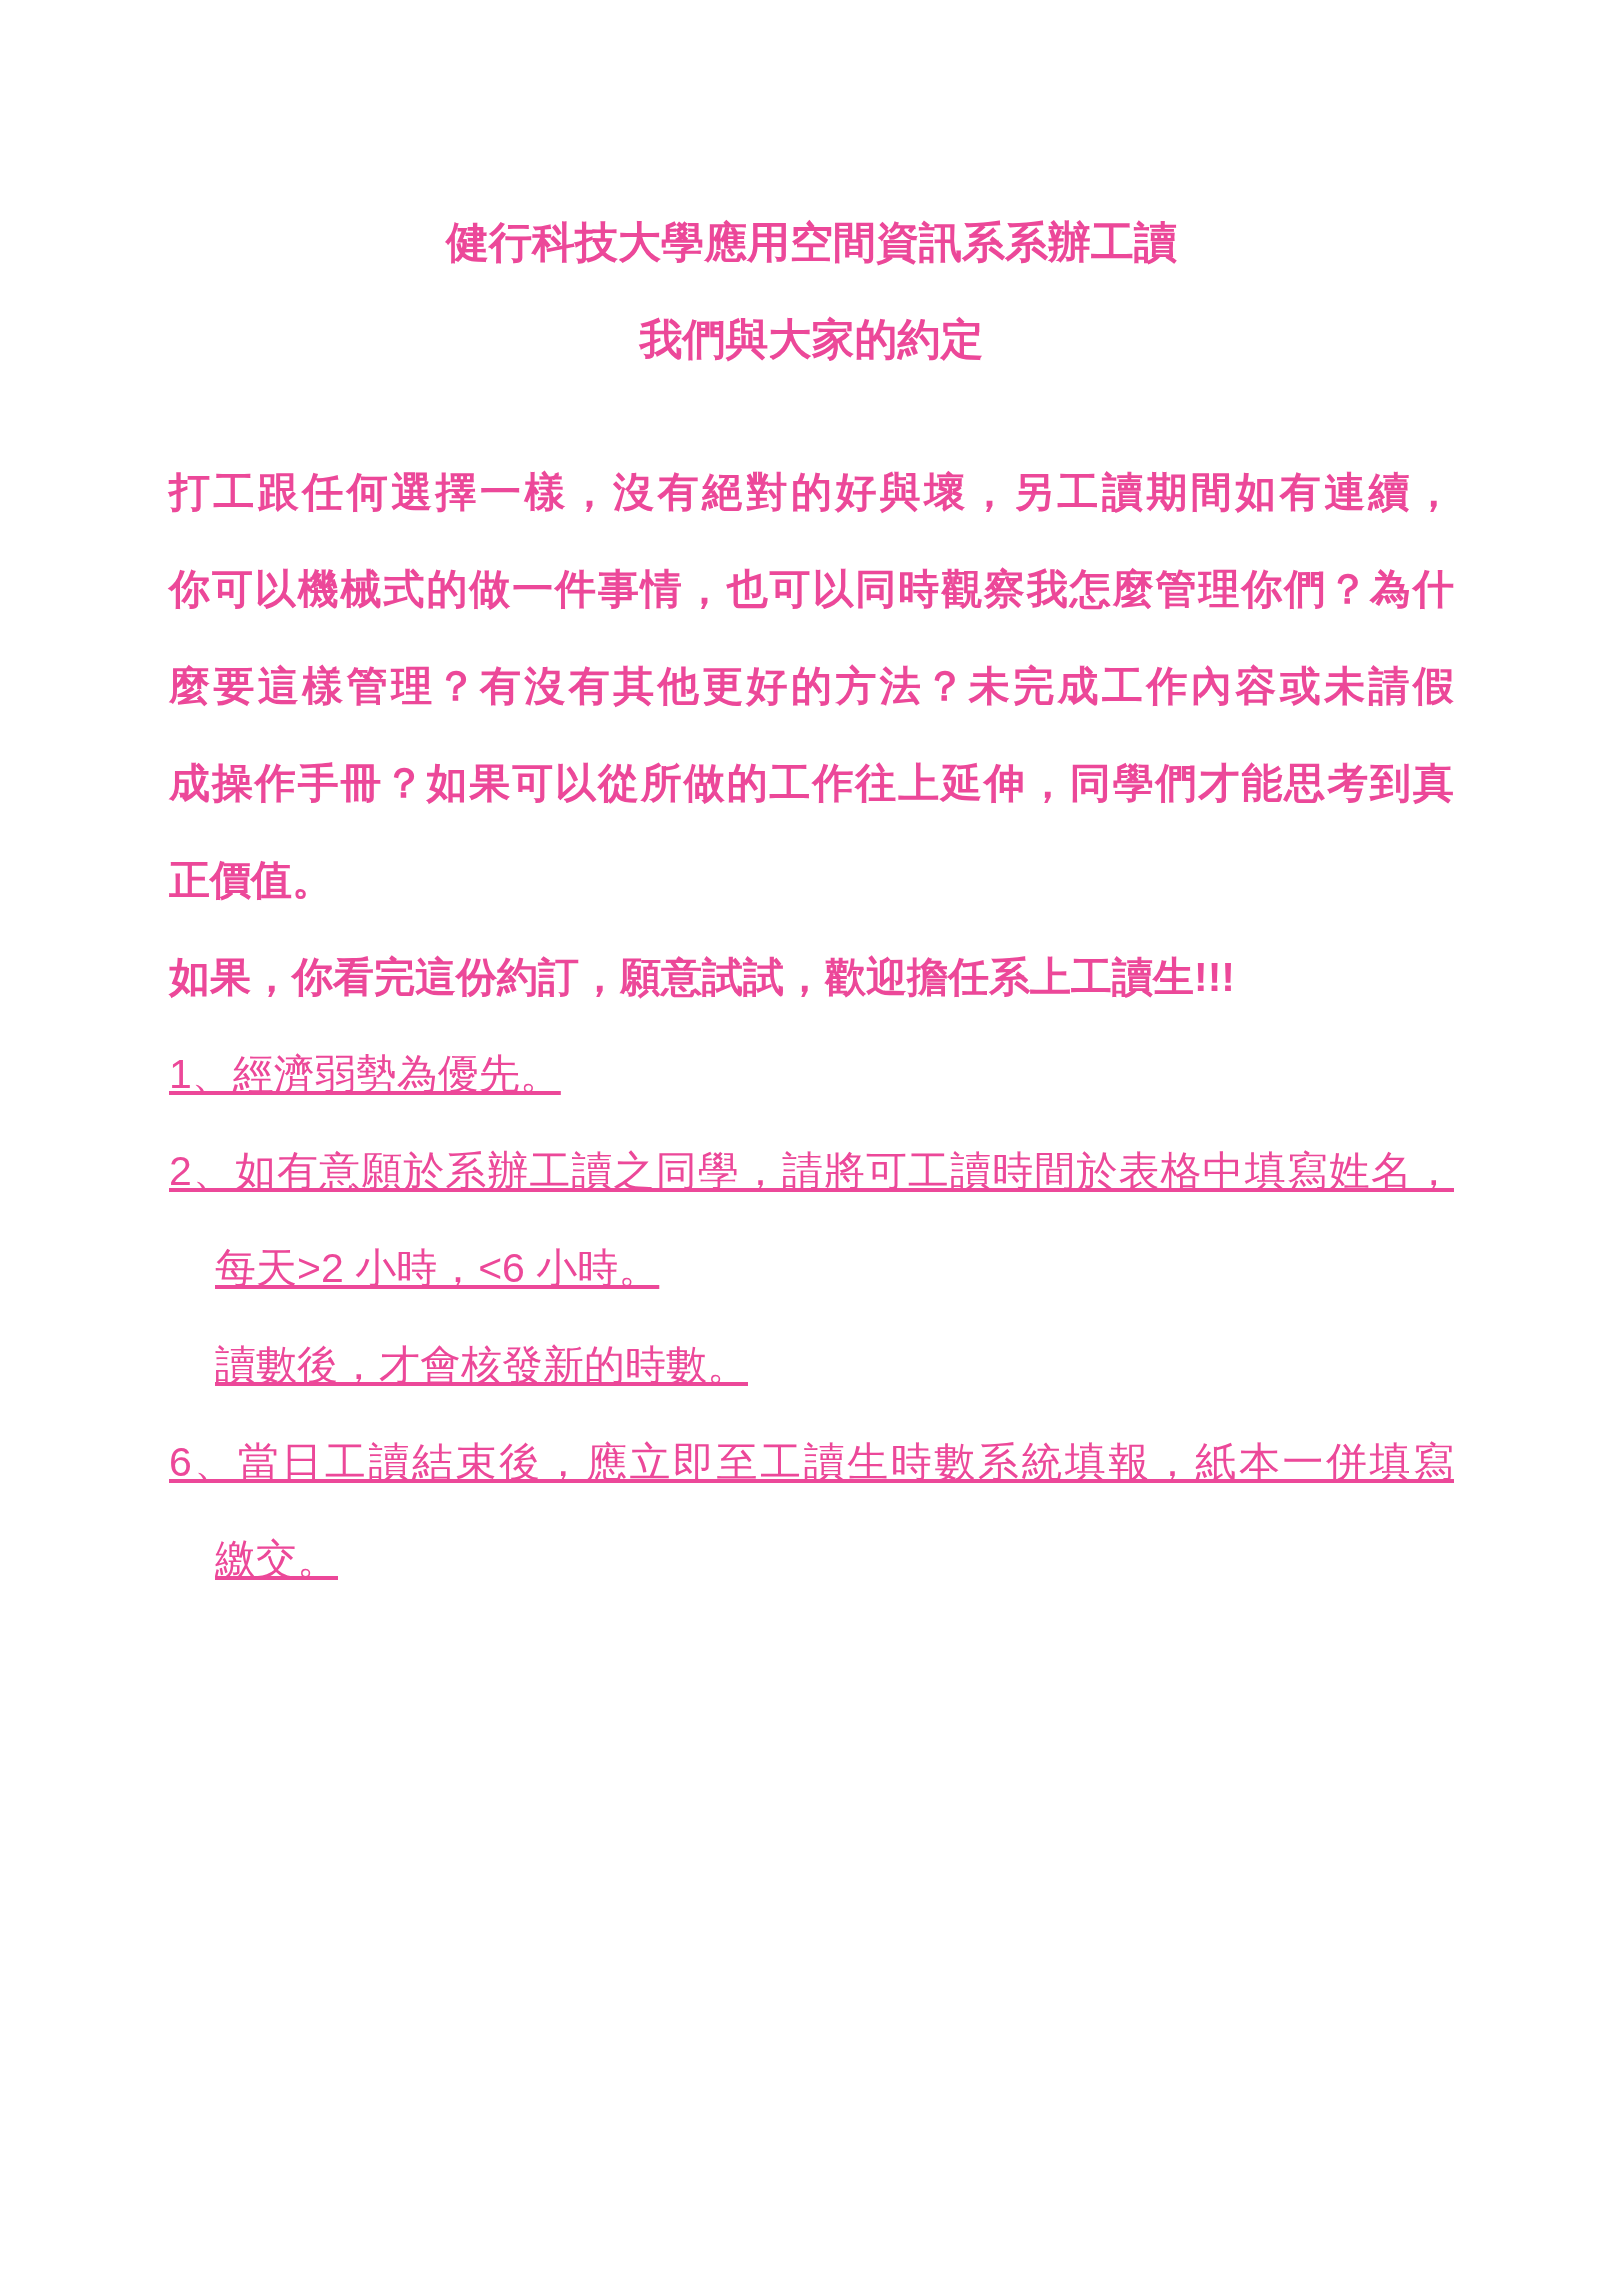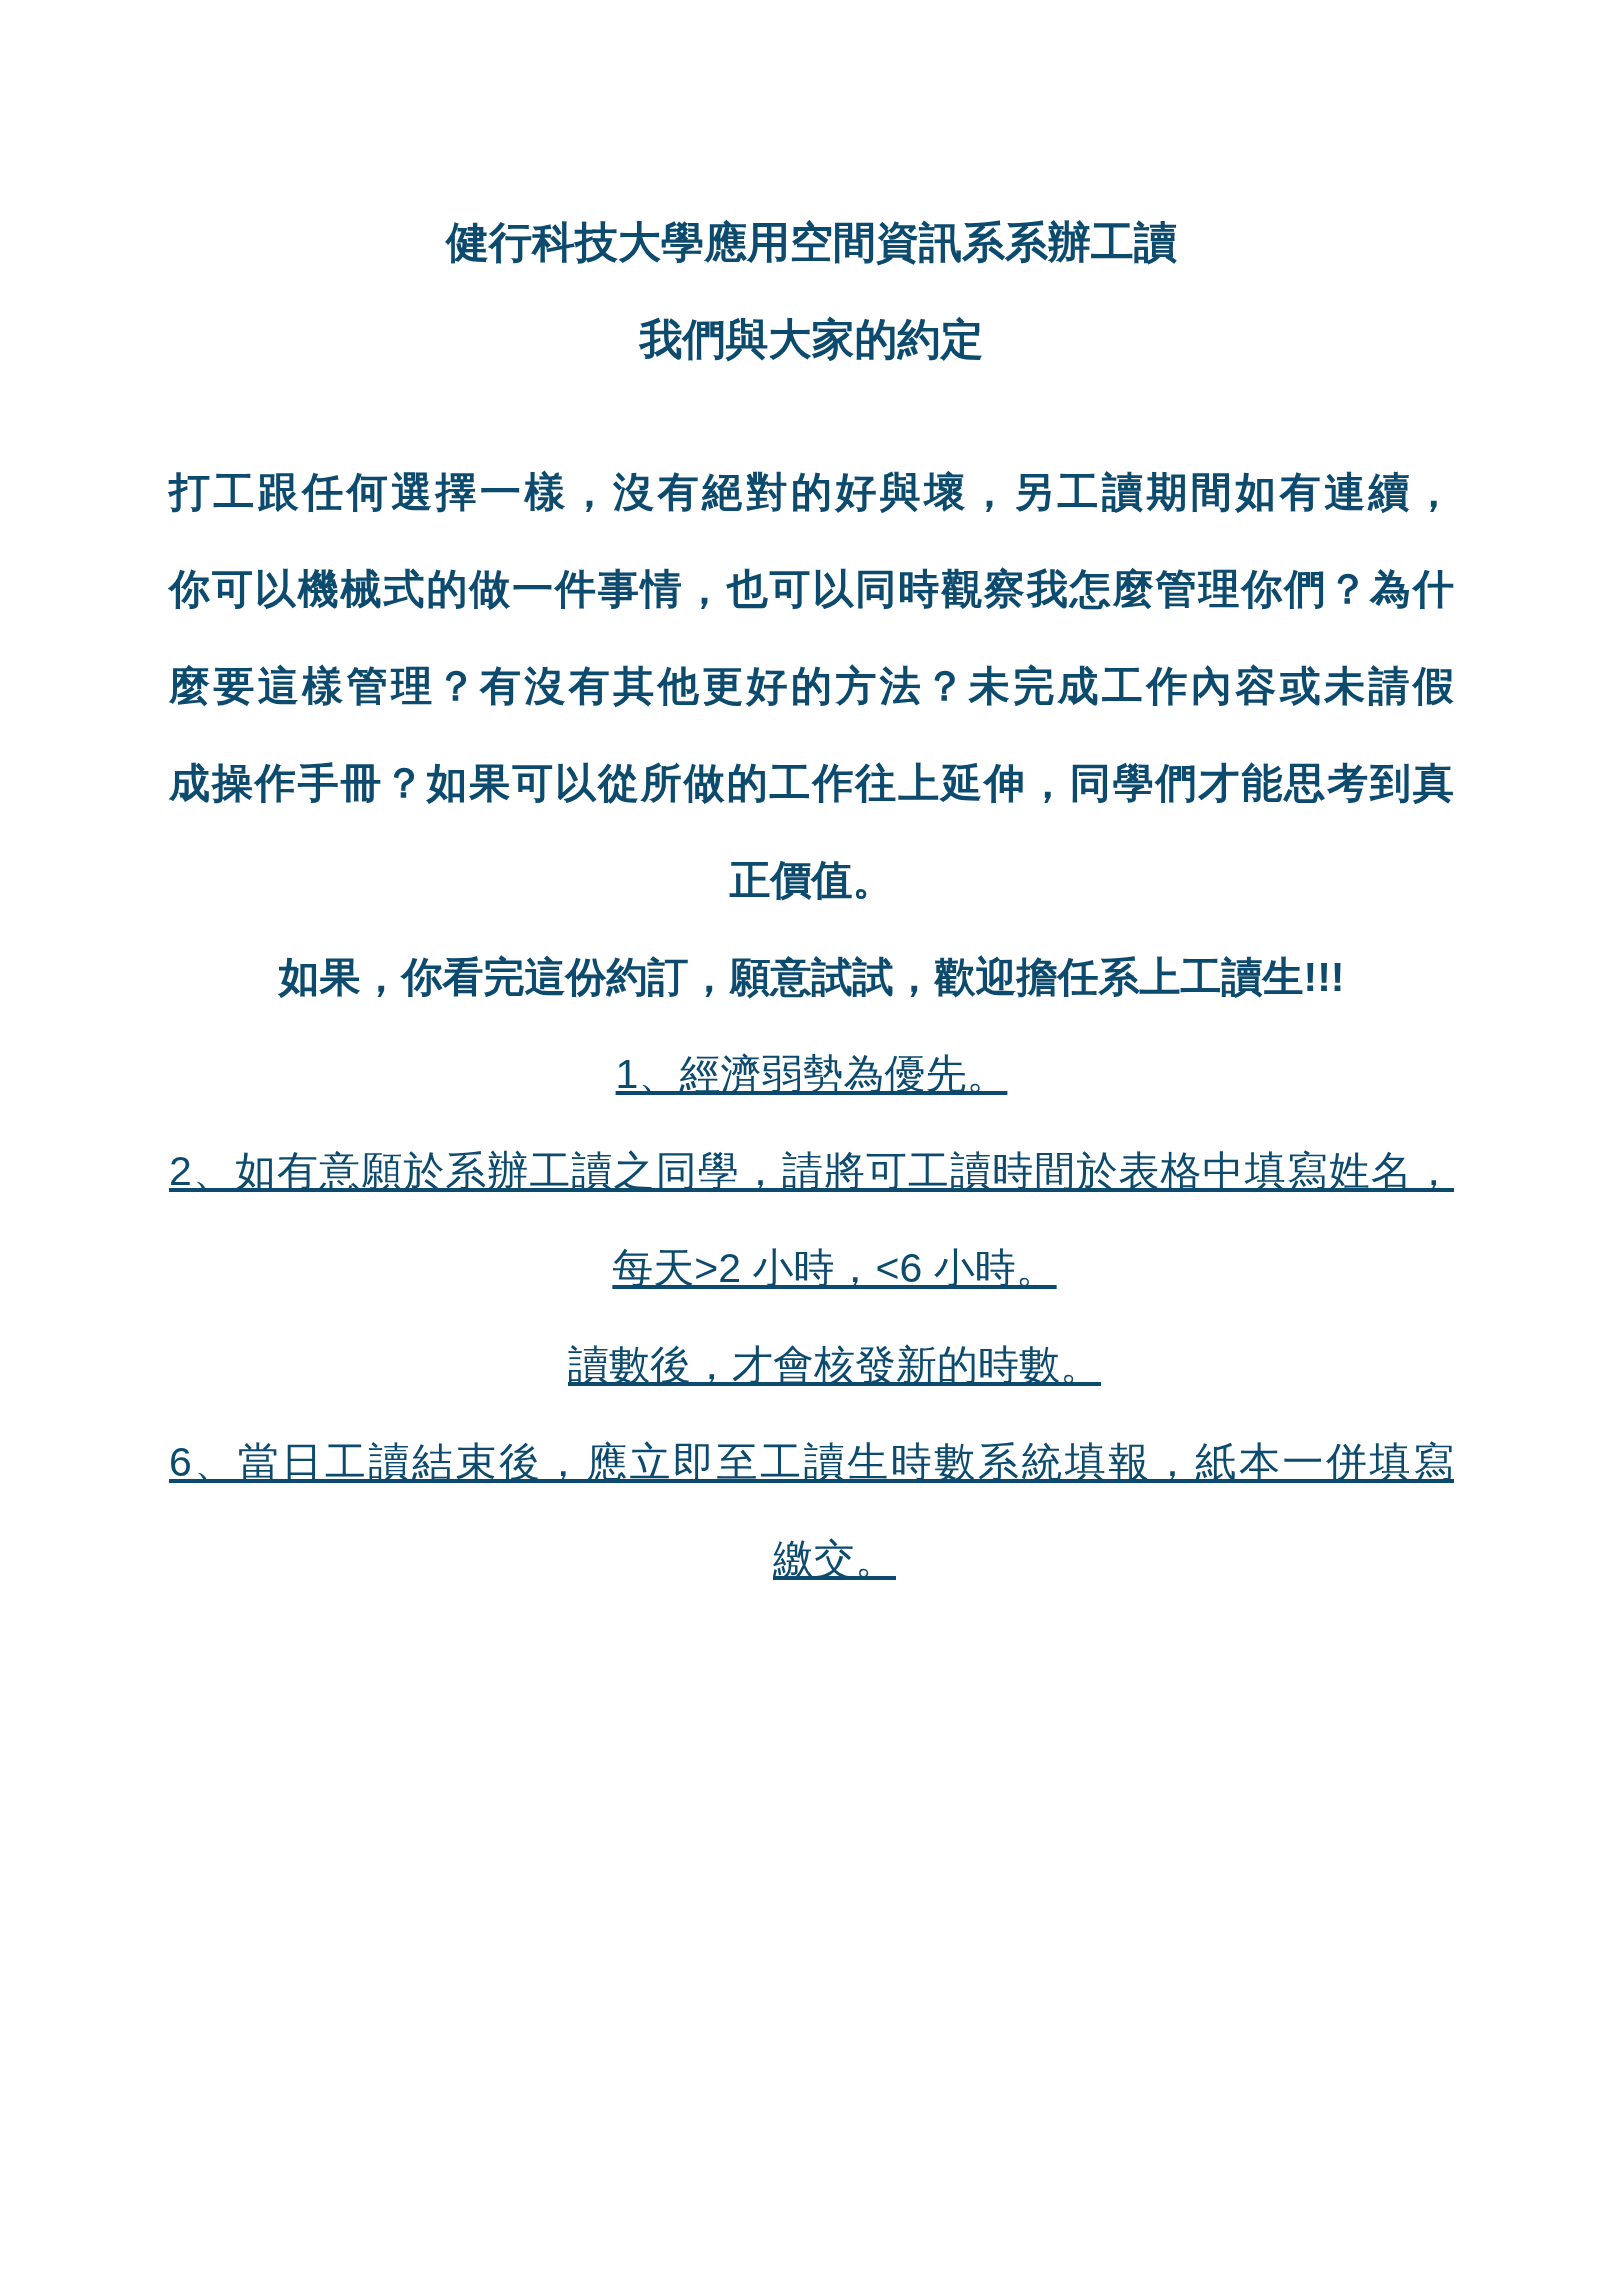--- a/index.html
+++ b/index.html
@@ -5,32 +5,32 @@
   html, body {
     margin: 0;
     padding: 0;
     background: #ffffff;
   }
   .page {
     position: relative;
     width: 1621px;
     height: 2293px;
     background: #ffffff;
-    color: #0c4a6e;
+    color: #ec4899;
     font-family: "Liberation Sans", sans-serif;
     overflow: hidden;
   }
   .content {
     padding: 194px 167px 0 169px;
   }
   .line {
     font-size: 41px;
     line-height: 97px;
     white-space: nowrap;
-    text-align: center;
+    text-align: left;
   }
   .bold {
     font-weight: bold;
   }
   
   .just {
     white-space: normal;
     text-align: justify;
     text-align-last: justify;
   }

